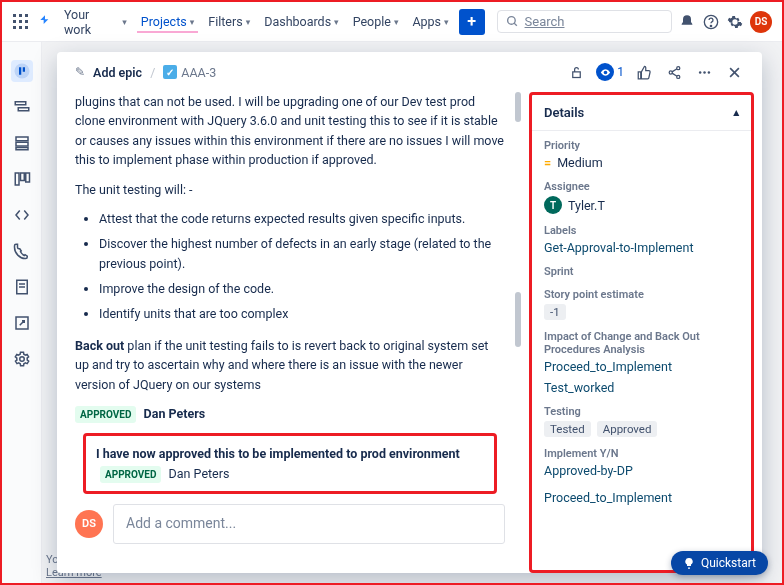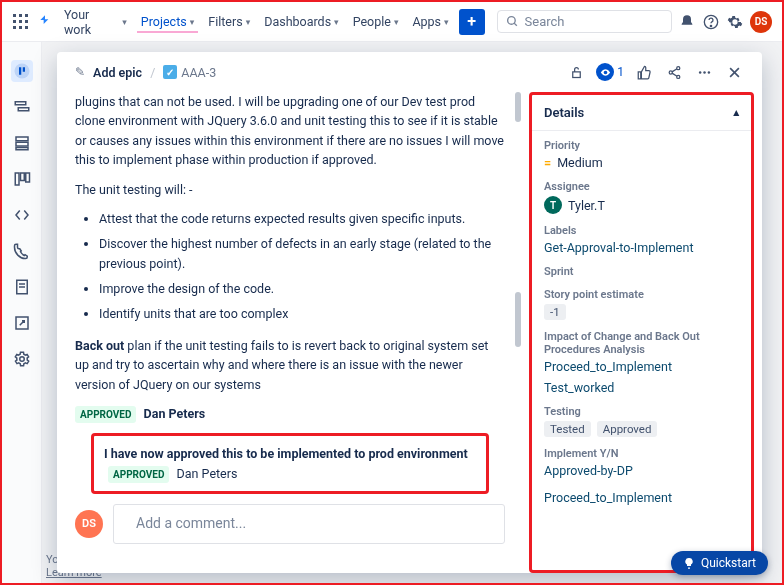--- a/index.html
+++ b/index.html
@@ -4,21 +4,21 @@
 <style>
   * { box-sizing: border-box; margin: 0; padding: 0; }
   body { font-family: -apple-system, BlinkMacSystemFont, "Segoe UI", Roboto, sans-serif; font-size: 13px; color: #172B4D; width: 784px; height: 585px; overflow: hidden; border: 2px solid #ed1c24; background:#fff; position: relative; }
   
   .topnav { height: 40px; display:flex; align-items:center; padding: 0 10px; gap:6px; border-bottom:1px solid #ebecf0; }
   .topnav .spacer { flex:1; }
   .nav-btn { font-size:12.5px; color:#344563; padding:4px 4px; display:flex; align-items:center; gap:3px; cursor:pointer; }
   .nav-btn.active { color:#0052CC; border-bottom:2px solid #f9a8d4; padding-bottom:2px; }
   .chev-down { font-size:9px; color:#6B778C; }
   .create-btn { width:26px; height:26px; background:#0052CC; color:#fff; border-radius:3px; display:flex; align-items:center; justify-content:center; font-size:16px; font-weight:600; }
-  .searchbox { display:flex; align-items:center; gap:6px; background:#fff; border:1px solid #DFE1E6; border-radius:4px; padding:3px 8px; width:176px; color:#7A869A; }
+  .searchbox { display:flex; align-items:center; gap:6px; background:#fff; border:1px solid #DFE1E6; border-radius:4px; padding:3px 8px; width:176px; color:#7A869A;text-decoration:underline; }
   .icn { width:18px; height:18px; display:flex; align-items:center; justify-content:center; color:#42526E; }
   .avatar-ds { width:22px; height:22px; border-radius:50%; background:#DE350B; color:#fff; display:flex; align-items:center; justify-content:center; font-size:10px; font-weight:600; }
   
   .leftrail { position:absolute; top:40px; left:0; bottom:0; width:40px; background:#FAFBFC; display:flex; flex-direction:column; align-items:center; gap:14px; padding-top:18px; color:#42526E; border-right:1px solid #ebecf0;}
   .leftrail .ricon { width:22px; height:22px; display:flex; align-items:center; justify-content:center; }
   .leftrail .active { background:#DEEBFF; border-radius:4px; color:#0052CC;}
   
   .overlay { position:absolute; top:40px; left:40px; right:0; bottom:0; background:rgba(9,30,66,0.06); }
   .dialog { position:absolute; top:50px; left:55px; right:20px; bottom:10px; background:#fff; border-radius:4px; box-shadow:0 8px 24px rgba(9,30,66,0.25); display:flex; flex-direction:column; }
   .dlg-header { height:40px; display:flex; align-items:center; padding:0 18px; gap:10px; }
@@ -32,24 +32,24 @@
   .hdr-icn { width:20px; height:20px; display:flex;align-items:center;justify-content:center; color:#42526E; cursor:pointer;}
   .dlg-body { flex:1; display:flex; overflow:hidden; padding:0 8px 0 18px;}
   .main-col { flex:1; min-width:0; position:relative; display:flex; flex-direction:column; }
   .scrollbar{ position:absolute; right:-2px; top:0; bottom:0; width:8px;}
   .sb-thumb{ position:absolute; width:6px; background:#C1C7D0; border-radius:3px;}
   .desc { padding-right:16px; font-size:12.5px; line-height:1.55; color:#172B4D; overflow:hidden; }
   .desc p { margin-bottom:10px; }
   .desc ul { margin:4px 0 12px 24px; }
   .desc li { margin-bottom:6px; }
   .approved-pill { display:inline-block; background:#E3FCEF; color:#006644; font-size:10px; font-weight:700; border-radius:3px; padding:1px 5px; vertical-align:middle;}
-  .approval-box { border:3px solid #ed1c24; border-radius:4px; padding:8px 10px; margin:10px 16px; font-size:12.5px;}
+  .approval-box { border:3px solid #ed1c24; border-radius:4px; padding:8px 10px; margin:10px 8px; font-size:12.5px;}
   .comment-row { display:flex; align-items:center; gap:10px; margin-top:8px; }
   .avatar-orange { width:28px; height:28px; border-radius:50%; background:#FF7452; color:#fff; font-size:11px; font-weight:600; display:flex; align-items:center; justify-content:center;}
-  .comment-input { flex:1; border:1px solid #DFE1E6; border-radius:3px; padding:8px 22px; color:#7A869A; font-size:14px;}
+  .comment-input { flex:1; border:1px solid #DFE1E6; border-radius:3px; padding:8px 12px; color:#7A869A; font-size:14px;}
   
   .details-wrap { width:225px; margin-left:8px; position:relative;border-radius:15px; }
   .details { border:3px solid #ed1c24; border-radius:4px; padding:0; height:100%; position:relative;}
   .details-head { display:flex; align-items:center; justify-content:space-between; padding:10px 12px; font-size:13px; font-weight:600; border-bottom:1px solid #ebecf0;}
   .details-body { padding:8px 12px; font-size:12px; }
   .field { margin-bottom:10px; }
   .field-label { font-size:11px; color:#6B778C; font-weight:600; margin-bottom:3px;}
   .field-val { font-size:12.5px; color:#172B4D; display:flex; align-items:center; gap:6px; flex-wrap:wrap;}
   .prio-ic { color:#FFAB00; font-weight:700; }
   .asg-av { width:18px; height:18px; border-radius:50%; background:#00695C; color:#fff; font-size:10px; display:flex; align-items:center; justify-content:center; font-weight:600;}

